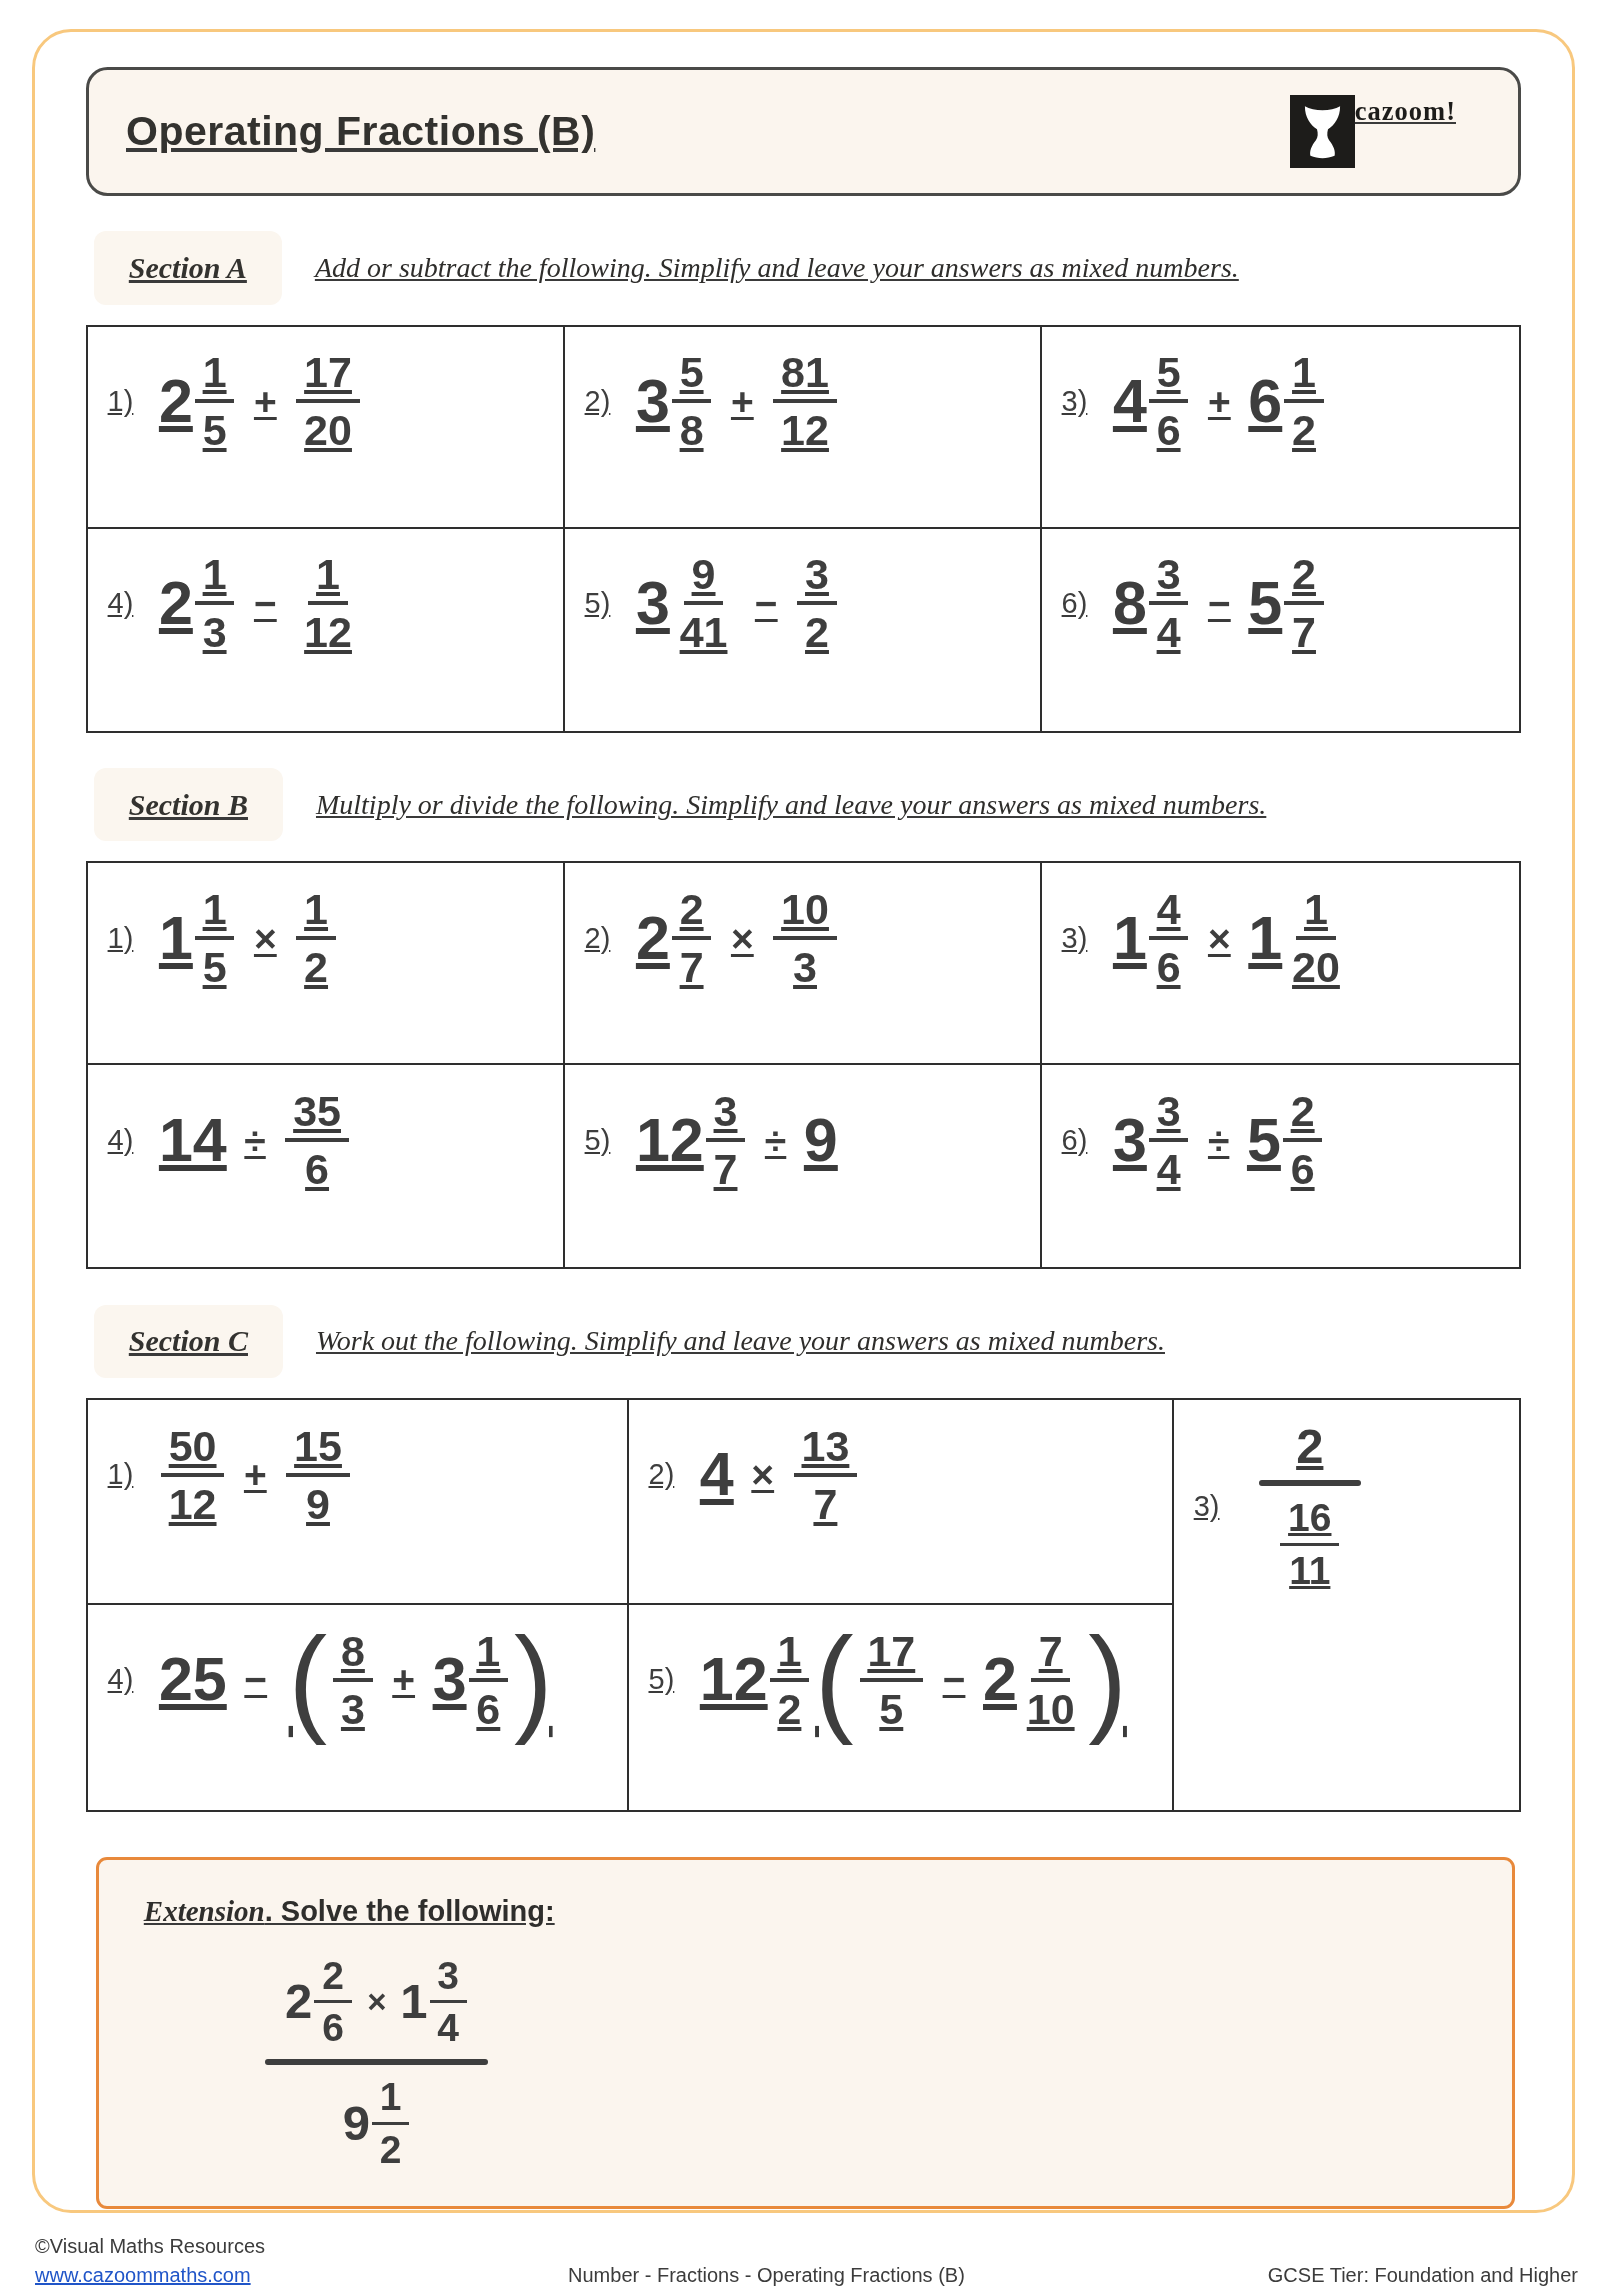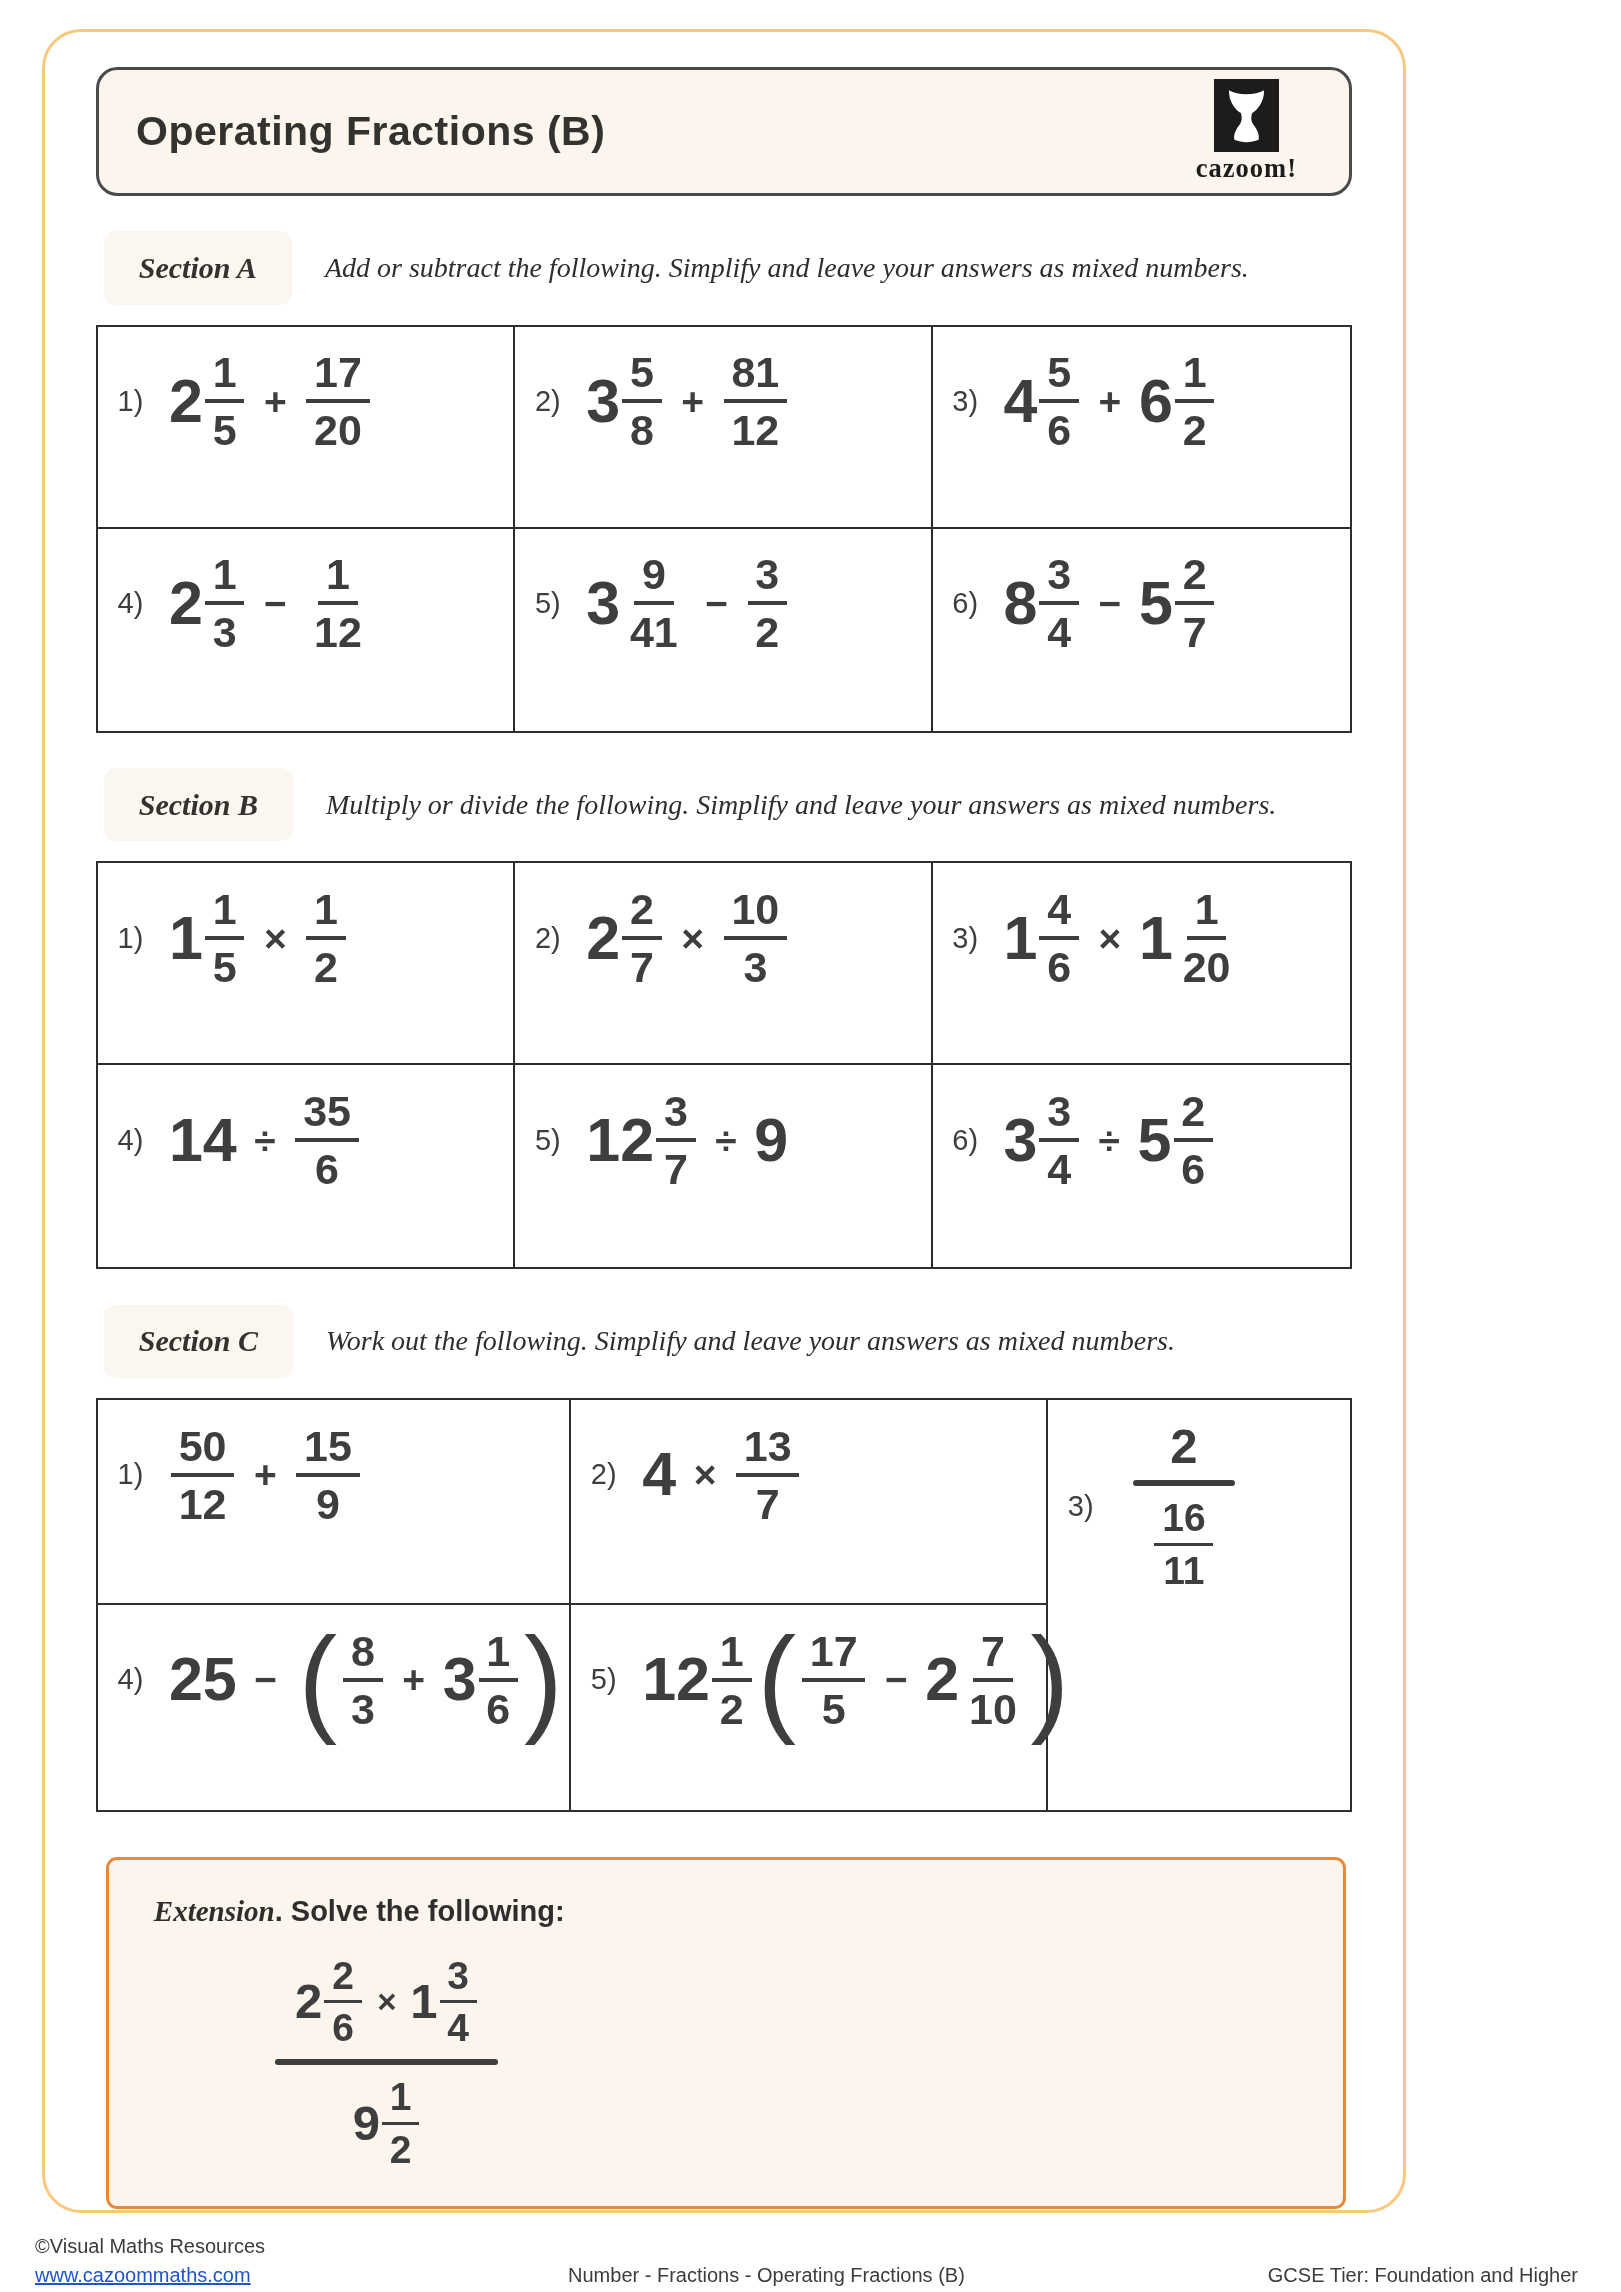--- a/index.html
+++ b/index.html
@@ -7,31 +7,31 @@
     --table-border:#2E2E2E; --math:#3E3E3E; --extension-border:#E8893B;
     --link:#2055C8; --text:#3A3A3A;
   }
   *{box-sizing:border-box;margin:0;padding:0}
   html,body{background:#fff}
   body{
     width:1621px;height:2293px;position:relative;
     font-family:"Liberation Sans",sans-serif;color:var(--text);
   }
   .frame{
-    position:absolute;left:42px;top:29px;width:1364px;height:2184px;
-    border:3.9px solid var(--frame);border-radius:39px;padding:35px 51px 0;
+    position:absolute;left:32px;top:29px;width:1543px;height:2184px;
+    border:3.9px solid var(--frame);border-radius:39px;padding:35px 51px 0;text-decoration:underline;
   }
   
   .wk-header{
     border:3.9px solid var(--header-border);border-radius:21.6px;background:var(--panel-bg);
     height:129px;display:flex;align-items:center;justify-content:space-between;
     padding:9.8px 41px 9.8px 37px;
   }
   .wk-title{font-size:41px;font-weight:bold;color:#33322F;letter-spacing:0.5px}
-  .logo{display:flex;flex-direction:column;align-items:center;margin-right:11px}
+  .logo{display:flex;flex-direction:row;align-items:flex-start;margin-right:21px}
   .logo-sq{width:65px;height:73px;background:#1d1c1a;display:flex;align-items:center;justify-content:center}
   .logo-brand{font-family:"Liberation Serif",serif;font-weight:bold;font-size:26.5px;color:#1d1c1a;margin-top:1px;letter-spacing:1px}
   
   .sec-head{display:flex;align-items:center;gap:33px;margin:29px 0 13.7px 7.8px;height:86px}
   .sec-label{
     background:#FBF6EF;border-radius:12px;padding:19.6px 35px;
     font-family:"Liberation Serif",serif;font-style:italic;font-weight:bold;
     font-size:30px;color:#33322F;white-space:nowrap;
   }
   .sec-instr{font-family:"Liberation Serif",serif;font-style:italic;font-size:28px;color:#2F2E2C}

